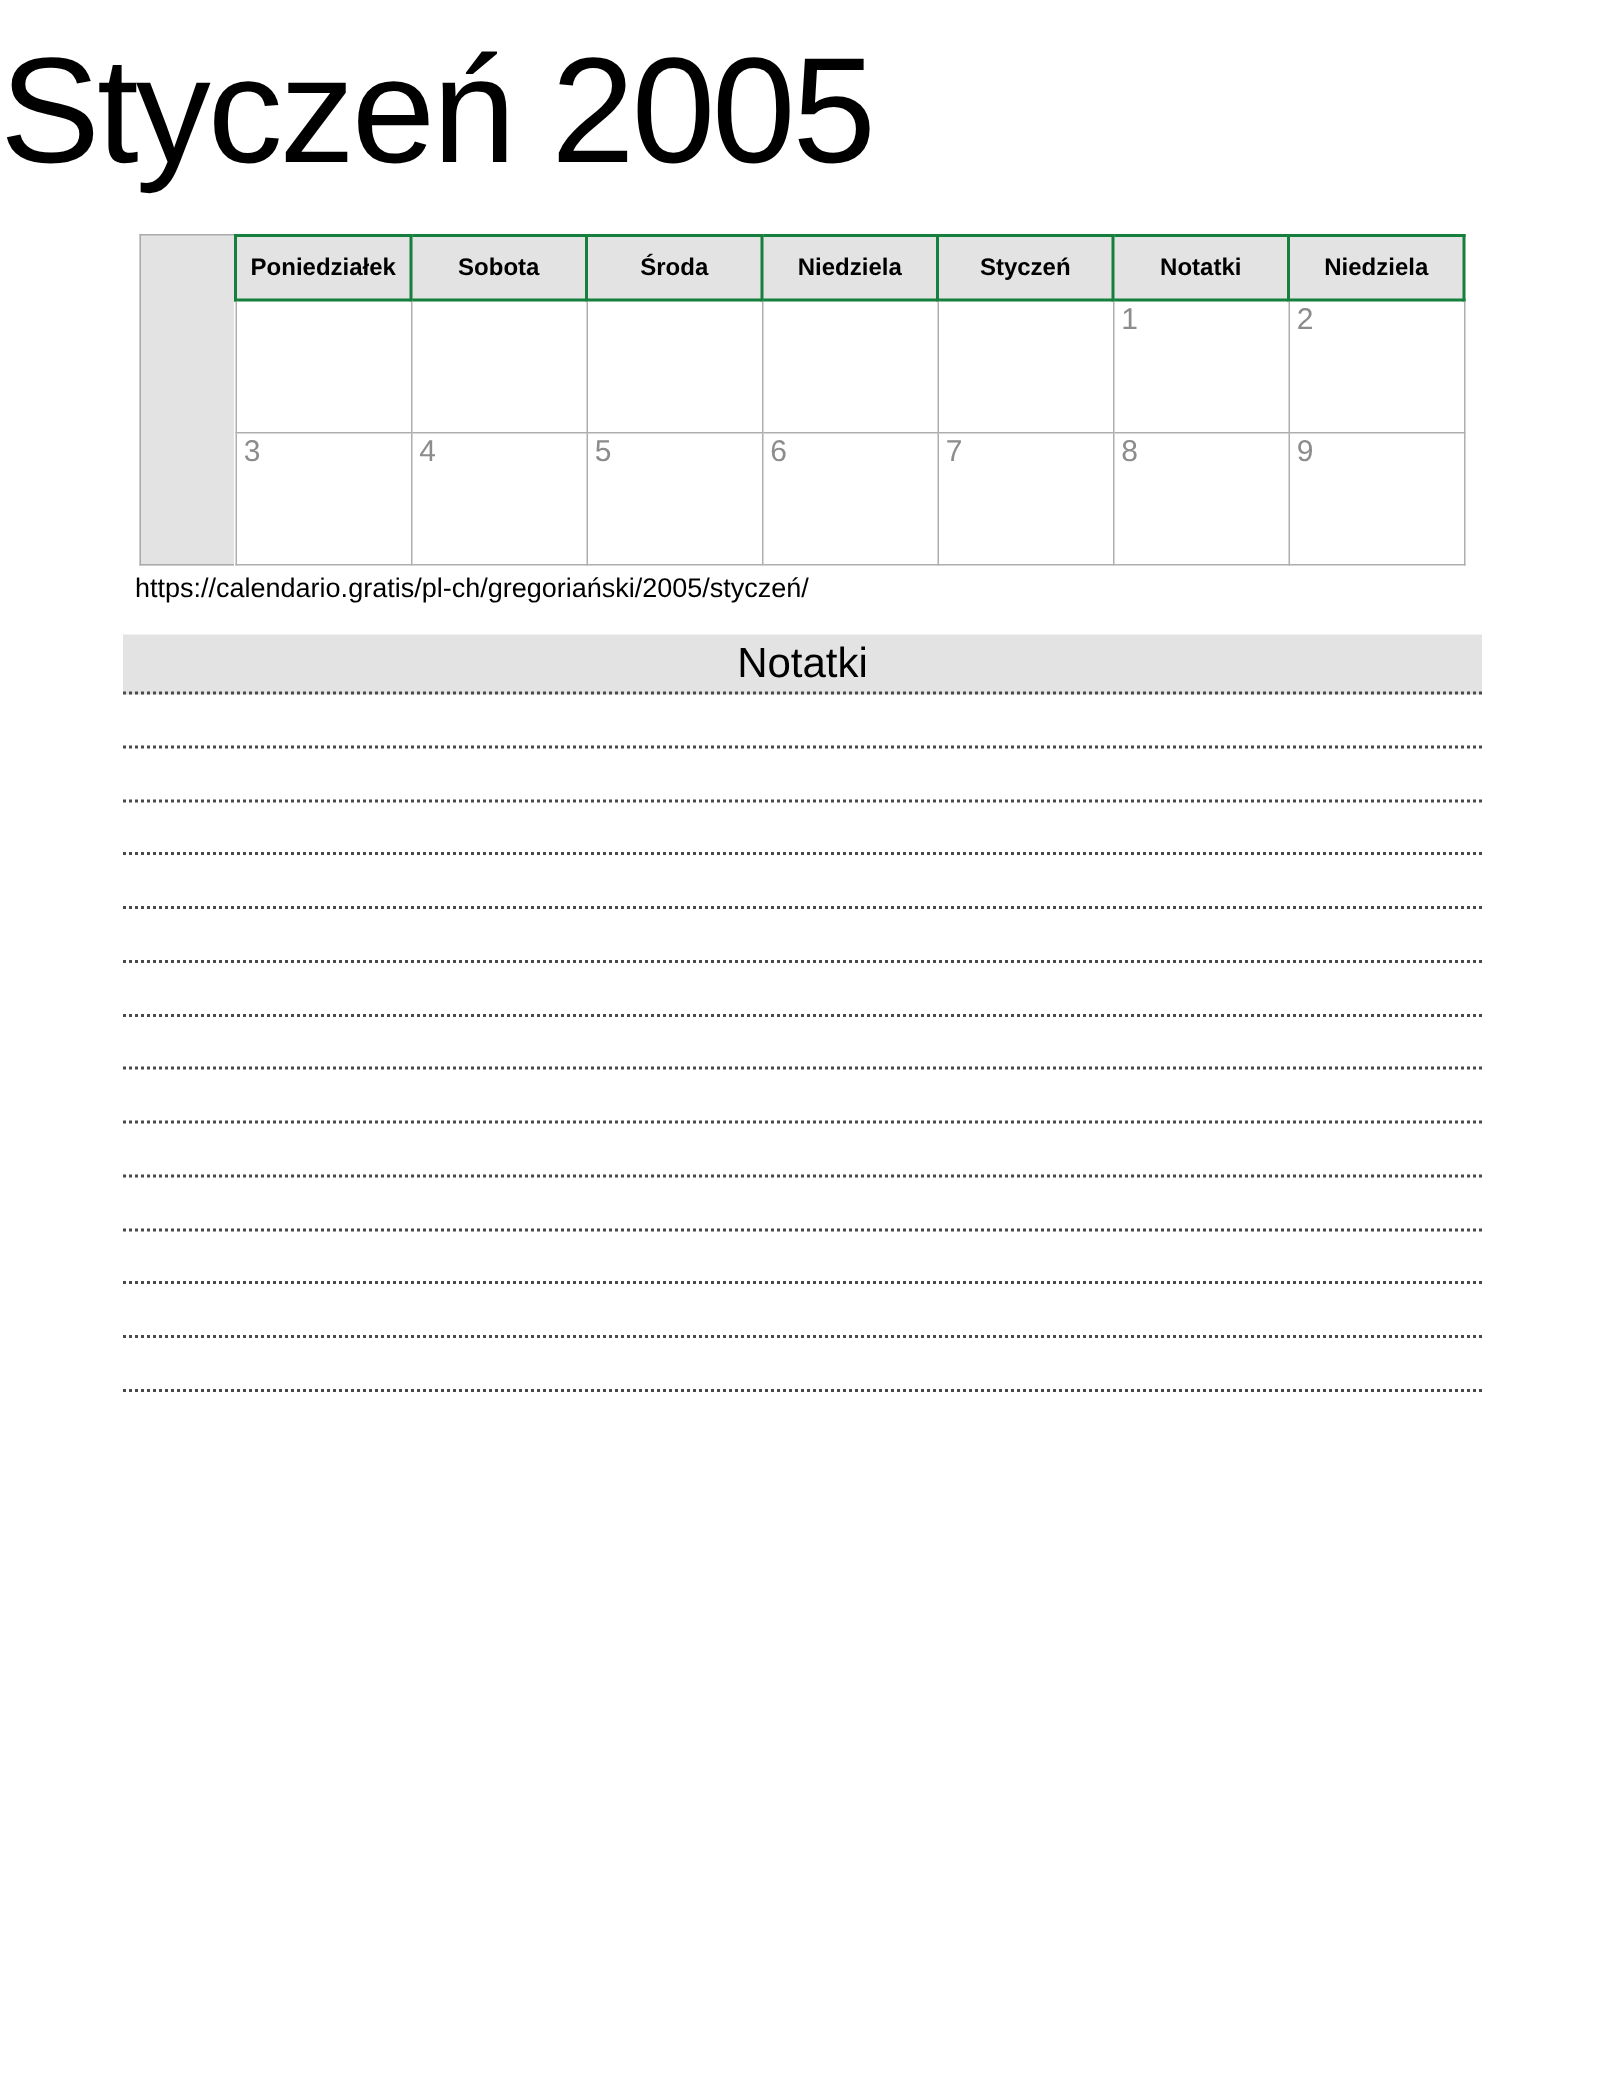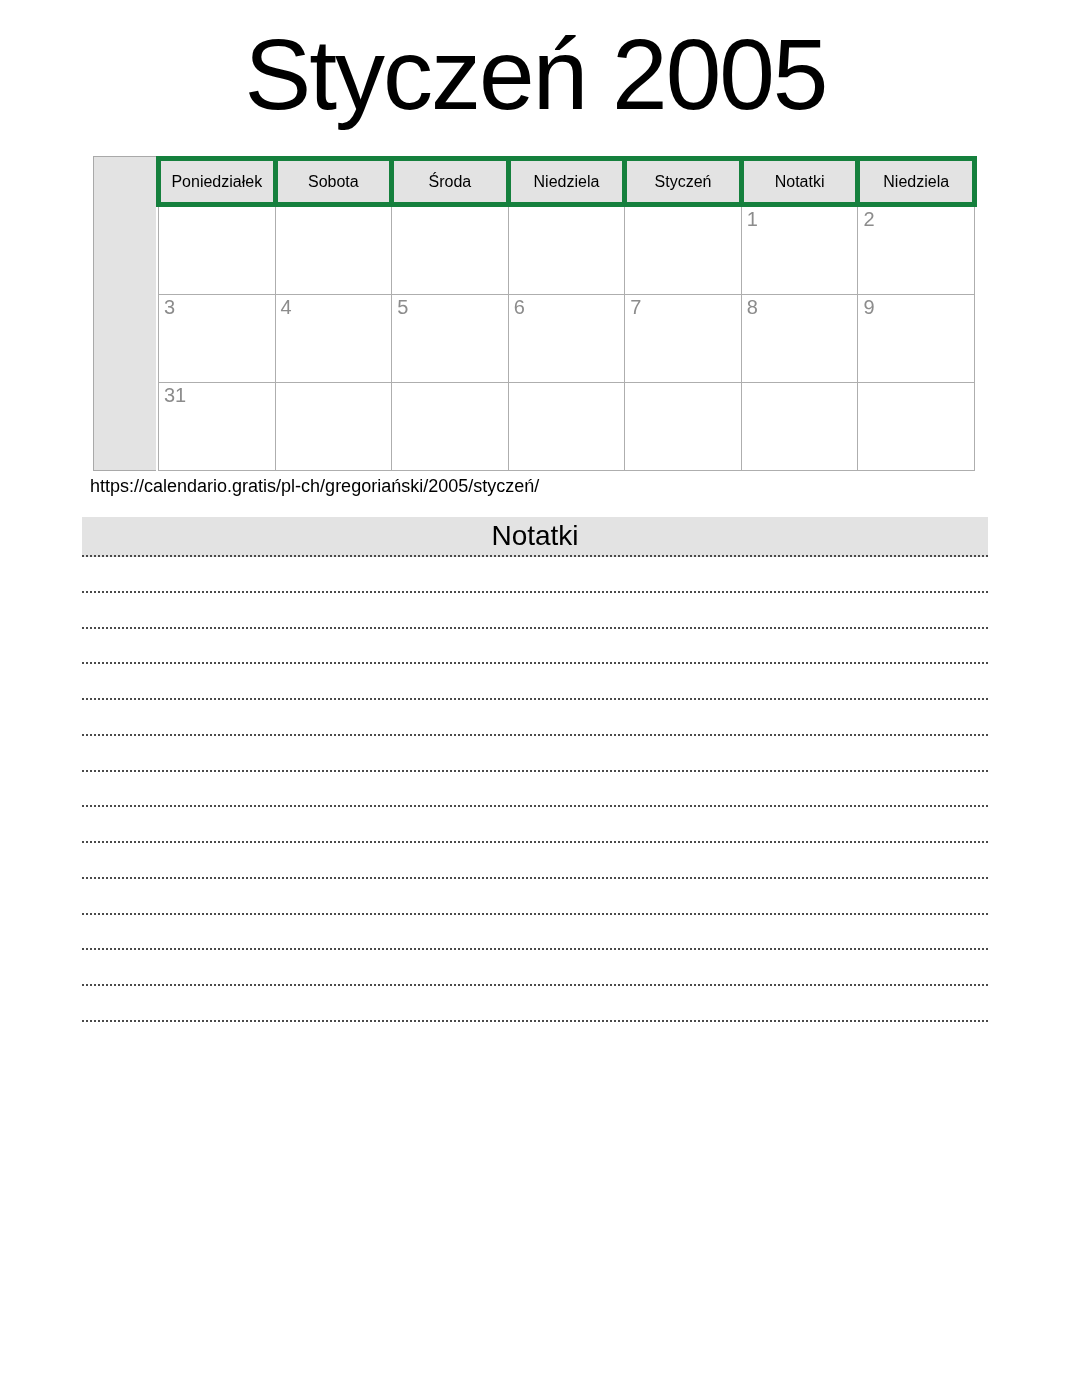--- a/index.html
+++ b/index.html
@@ -12,21 +12,20 @@
     width: 1071px;
     min-height: 1386px;
     position: relative;
   }
   .page-title {
     margin: 22px 0 0 0;
     height: 108px;
     font-size: 100px;
     line-height: 1.04;
     font-weight: 400;
-    text-align: center;
     color: #000000;
     letter-spacing: -2px;
     white-space: nowrap;
   }
   .calendar-wrap {
     display: flex;
     margin: 26px 0 0 93px;
     width: 884px;
   }
   .side-strip {
@@ -37,24 +36,24 @@
     border-right: none;
     flex: 0 0 63px;
   }
   table.calendar {
     border-collapse: collapse;
     table-layout: fixed;
     width: 821px;
   }
   table.calendar th {
     background: #e3e3e3;
-    border: 5px solid #15803d;
+    border: 2px solid #15803d;
     height: 41px;
     font-size: 16px;
-    font-weight: 400;
+    font-weight: 700;
     color: #000000;
     text-align: center;
     padding: 0;
   }
   table.calendar td {
     background: #ffffff;
     border: 1px solid #aeaeae;
     height: 84px;
     vertical-align: top;
     text-align: left;
@@ -120,29 +119,20 @@
       </tr>
       <tr>
         <td>3</td>
         <td>4</td>
         <td>5</td>
         <td>6</td>
         <td>7</td>
         <td>8</td>
         <td>9</td>
       </tr>
-      <tr>
-        <td>31</td>
-        <td></td>
-        <td></td>
-        <td></td>
-        <td></td>
-        <td></td>
-        <td></td>
-      </tr>
     </tbody>
   </table>
 </div>
 
 <div class="source-url">https://calendario.gratis/pl-ch/gregoriański/2005/styczeń/</div>
 
 <div class="notes">
   <div class="notes-header">Notatki</div>
   <div class="note-line"></div>
   <div class="note-line"></div>

